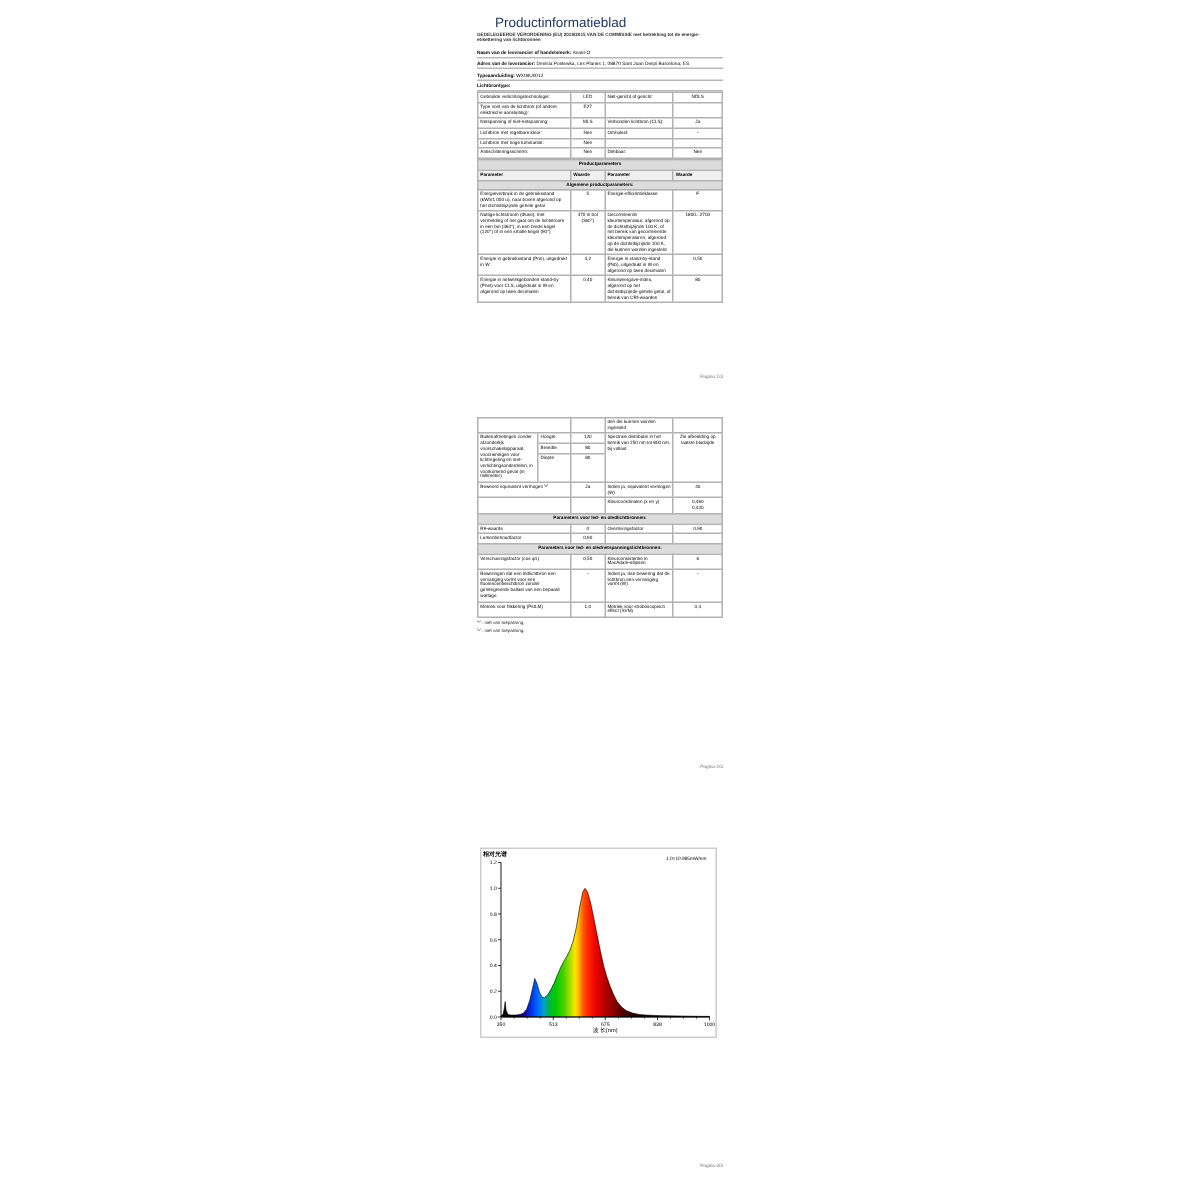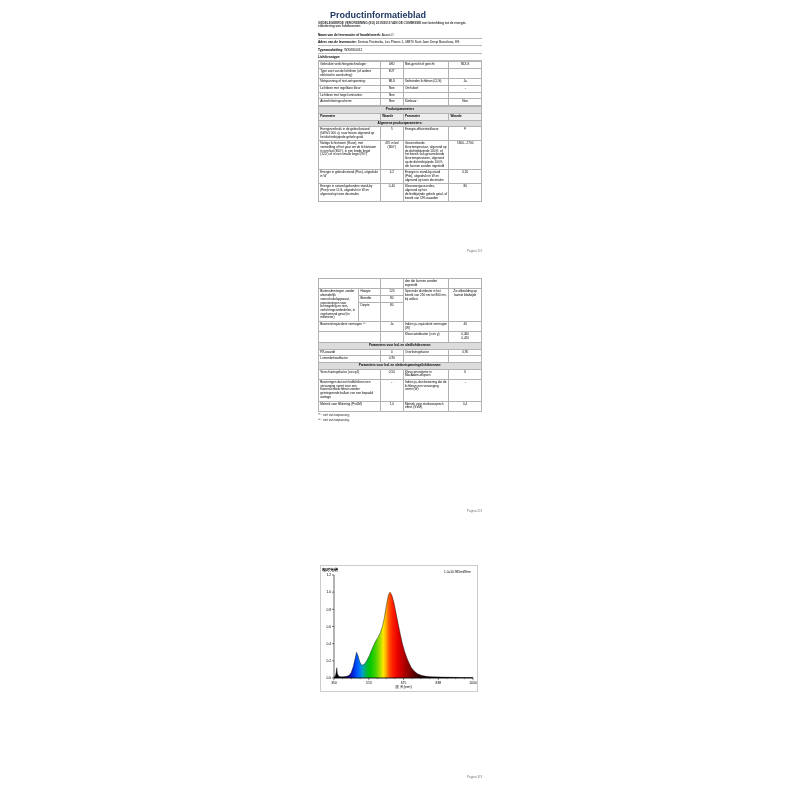--- a/index.html
+++ b/index.html
@@ -5,21 +5,21 @@
   html,body{margin:0;padding:0;background:#fff;}
   body{width:800px;height:800px;position:relative;font-family:"Liberation Sans",sans-serif;color:#000;}
   .doc{position:absolute;left:318px;top:0;width:164px;}
   .pageblock{position:absolute;left:0;width:164px;}
   #page1{top:10px;}
   #page1f{top:249px;}
   #page2{top:278px;}
   #page2f{top:509px;}
   #page3{top:565px;}
   #page3f{top:775px;}
-  .title{font-size:9px;font-weight:bold;color:#1f3864;margin:0 0 1.5px 0;letter-spacing:0;padding-left:12px;}
+  .title{font-size:9px;font-weight:normal;color:#1f3864;margin:0 0 1.5px 0;letter-spacing:0;padding-left:12px;}
   .subtitle{font-size:3.1px;color:#333;line-height:1.25;margin-bottom:2.5px;font-weight:bold;}
   .inforow{font-size:3.2px;line-height:1.25;border-bottom:1px solid #b9b9b9;padding:1.2px 0;}
   .inforow b{font-weight:bold;}
   .typerow{font-size:3.2px;font-weight:bold;border-bottom:1px solid #b9b9b9;padding:1.2px 0;}
   table{width:100%;border-collapse:collapse;table-layout:fixed;}
   td{border:1px solid #b2b2b2;font-size:3.1px;padding:1px 1.2px;vertical-align:top;line-height:1.2;word-wrap:break-word;}
   td.val{text-align:center;white-space:pre-line;}
   td.sechead{background:#dcdcdc;text-align:center;font-weight:bold;}
   td.colhead{font-weight:bold;background:#efefef;}
   td.p0{padding:0;}

